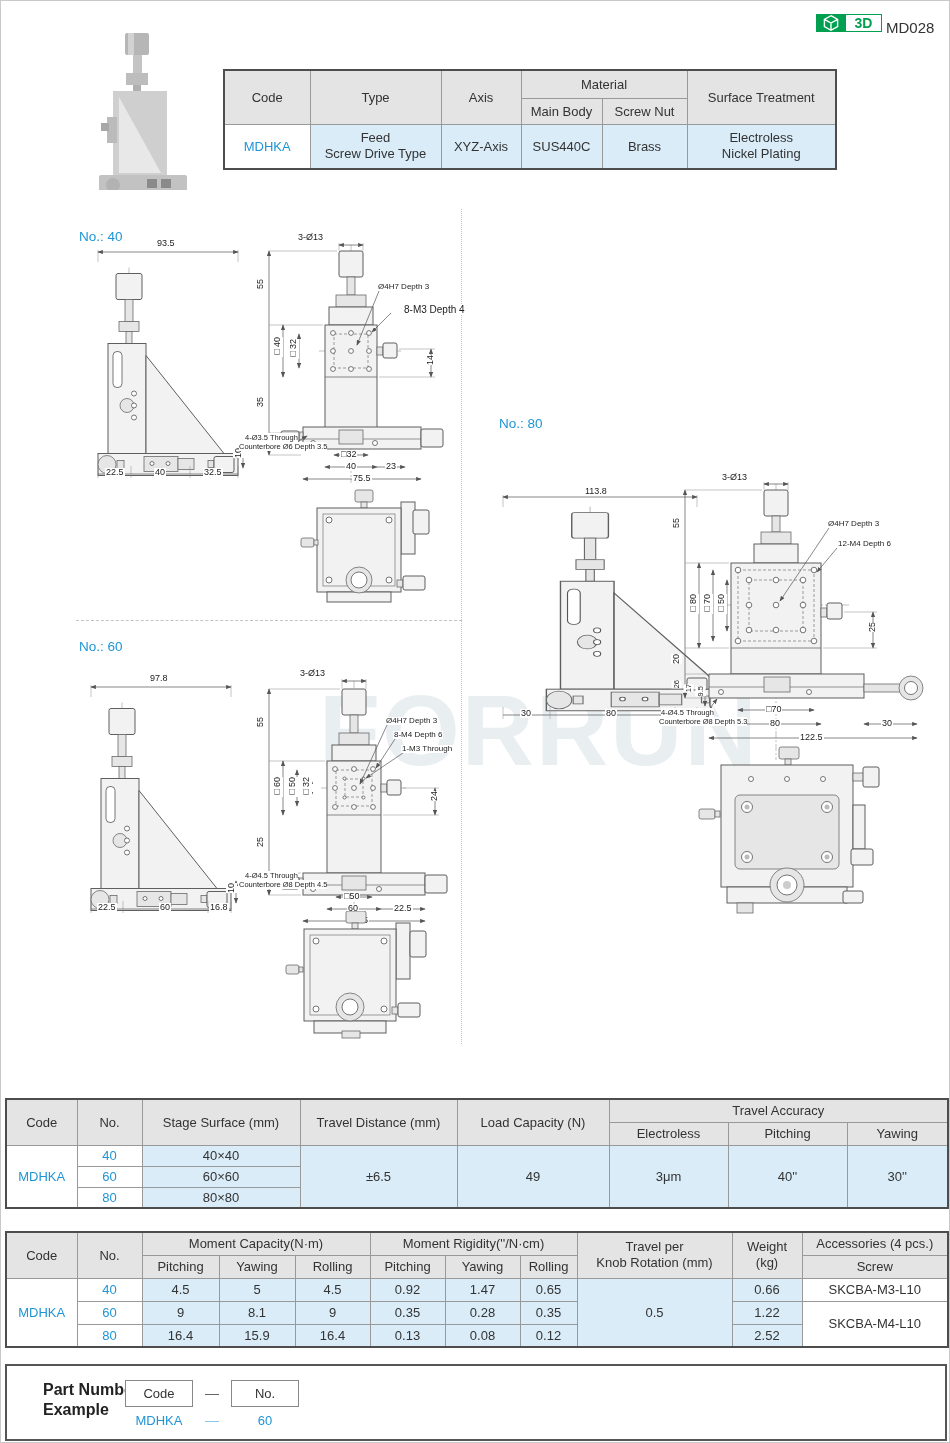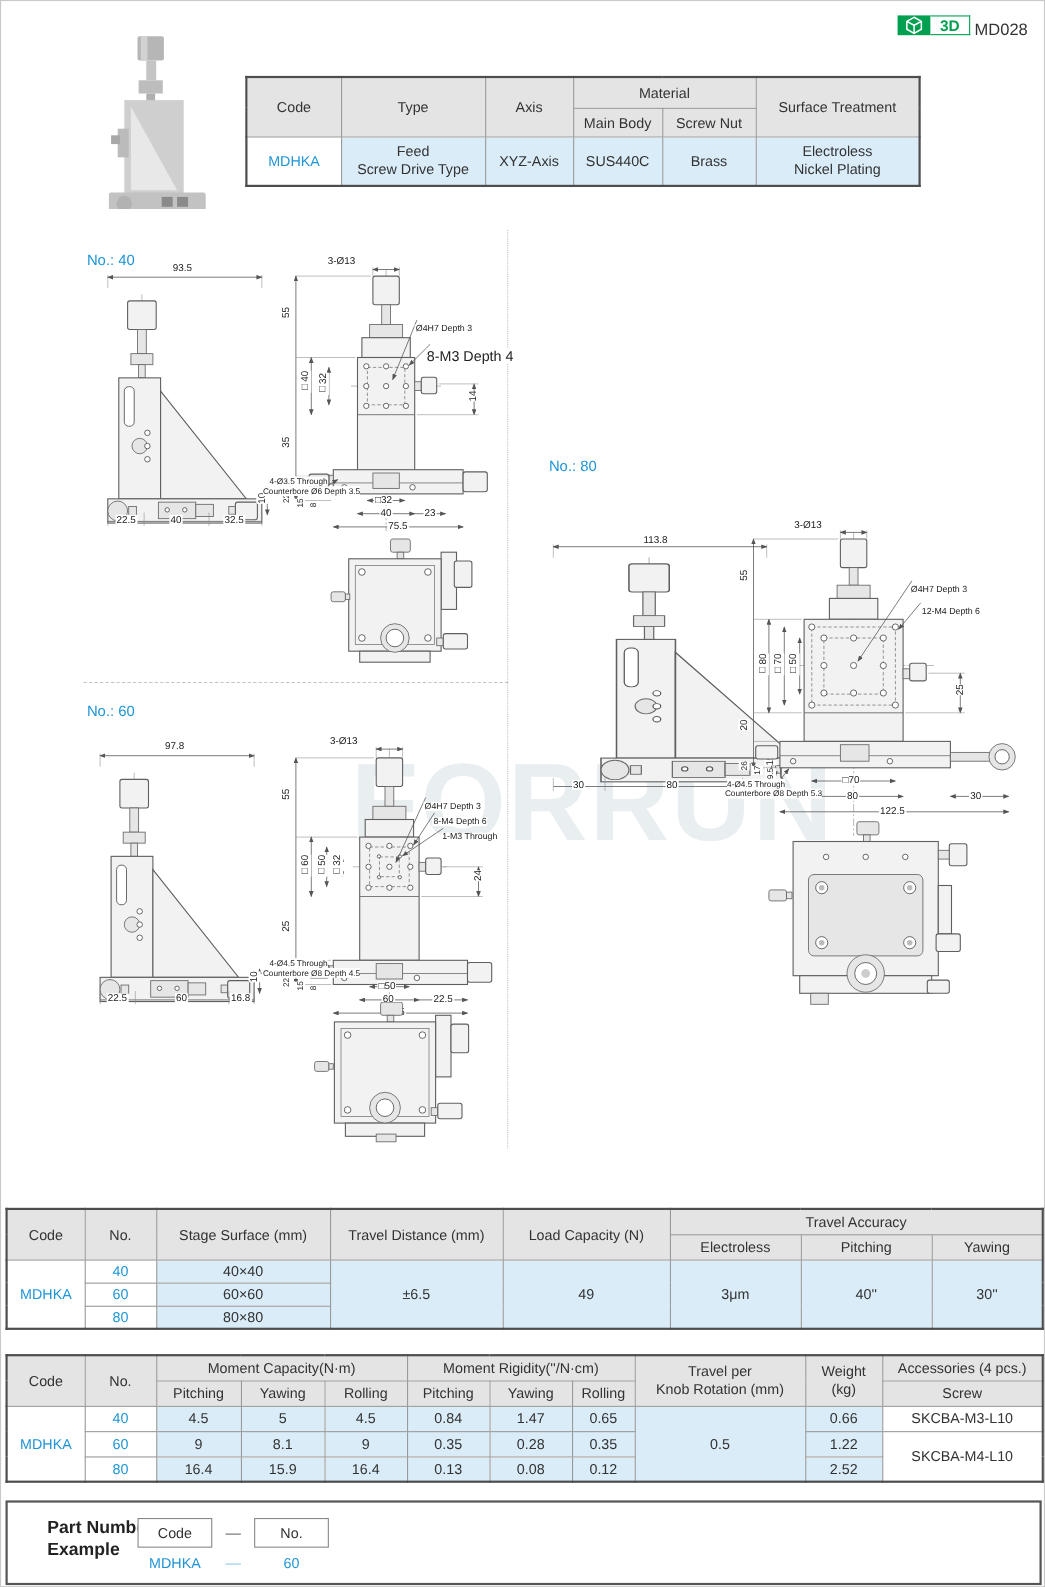--- a/index.html
+++ b/index.html
@@ -18,21 +18,21 @@
   th,td{border:1px solid #999;text-align:center;vertical-align:middle;padding:0 2px;font-weight:normal;overflow:hidden;}
   .h th{background:var(--header_gray);}
   .lb{background:var(--light_blue);}
   .blue{color:var(--accent);}
   .pre{white-space:pre-line;line-height:1.25;}
   
   .dwrap{position:absolute;}
   .dtitle{position:absolute;font-size:13.5px;color:var(--accent);white-space:nowrap;}
   .dim{position:absolute;font-size:9px;color:#222;line-height:1;white-space:nowrap;background:#fff;padding:0 1px;}
   .dim.v{writing-mode:vertical-rl;transform:rotate(180deg);}
-  .dim.s{font-size:7.5px;margin-top:12px;}
+  .dim.s{font-size:7.5px;}
   .note{position:absolute;font-size:7.5px;color:#222;line-height:1.2;white-space:nowrap;background:#fff;}
   .vsep{position:absolute;left:460px;top:208px;height:835px;border-left:1px dotted #c4c4c4;}
   .hsep{position:absolute;left:75px;top:619px;width:386px;border-top:1px dashed #c4c4c4;}
   .watermark{position:absolute;left:318px;top:672px;font-size:100px;font-weight:bold;letter-spacing:2px;
              color:#e9eef1;z-index:0;user-select:none;}
   svg .body{fill:#f2f2f2;stroke:#5f5f5f;stroke-width:1;}
   svg .det{fill:#e6e6e6;stroke:#6a6a6a;stroke-width:.8;}
   svg .hole{fill:#fff;stroke:#555;stroke-width:.8;}
   svg .dl{stroke:#555;stroke-width:.7;fill:none;}
   svg .ext{stroke:#888;stroke-width:.5;fill:none;}
@@ -228,21 +228,21 @@
     </svg>
     <span class="dim" style="left:58px;top:2px;">3-Ø13</span>
     <span class="dim v" style="left:16px;top:48px;">55</span>
     <span class="dim v" style="left:33px;top:106px;">□40</span>
     <span class="dim v" style="left:49px;top:108px;">□32</span>
     <span class="dim v" style="left:16px;top:166px;">35</span>
     <span class="dim v s" style="left:17px;top:206px;">22</span>
     <span class="dim v s" style="left:29px;top:210px;">15</span>
     <span class="dim v s" style="left:41px;top:214px;">8</span>
     <span class="dim s" style="left:138px;top:52px;font-size:8px;">Ø4H7 Depth 3</span>
-    <span class="dim s" style="left:148px;top:74px;font-size:13px;">8-M3 Depth 4</span>
+    <span class="dim s" style="left:164px;top:74px;font-size:10px;">8-M3 Depth 4</span>
     <span class="dim v" style="left:186px;top:124px;">14</span>
     <span class="dim" style="left:101px;top:219px;">□32</span>
     <span class="dim" style="left:106px;top:231px;">40</span>
     <span class="dim" style="left:146px;top:231px;">23</span>
     <span class="dim" style="left:113px;top:243px;">75.5</span>
     <span class="note" style="left:6px;top:202px;">4-Ø3.5 Through</span>
     <span class="note" style="left:0px;top:211px;">Counterbore Ø6 Depth 3.5</span>
   </div>
 
   <div class="dwrap" style="left:298px;top:487px;width:145px;height:118px;">
@@ -626,21 +626,21 @@
       <th>Yawing</th>
       <th>Rolling</th>
       <th>Screw</th>
     </tr>
     <tr style="height:23px;">
       <td rowspan="3" class="blue">MDHKA</td>
       <td class="blue">40</td>
       <td class="lb">4.5</td>
       <td class="lb">5</td>
       <td class="lb">4.5</td>
-      <td class="lb">0.84</td>
+      <td class="lb">0.92</td>
       <td class="lb">1.47</td>
       <td class="lb">0.65</td>
       <td rowspan="3" class="lb">0.5</td>
       <td class="lb">0.66</td>
       <td>SKCBA-M3-L10</td>
     </tr>
     <tr style="height:23px;">
       <td class="blue">60</td>
       <td class="lb">9</td>
       <td class="lb">8.1</td>

